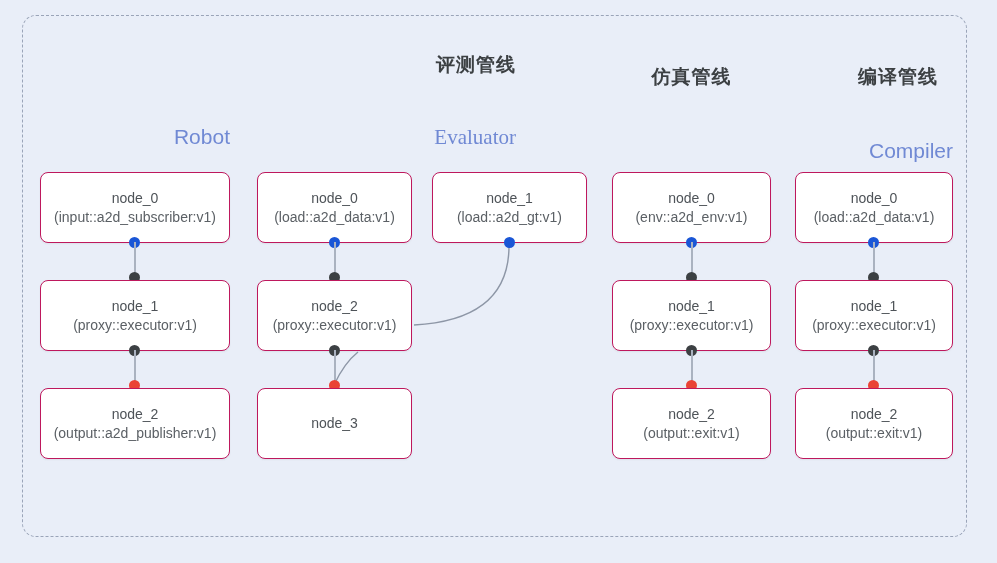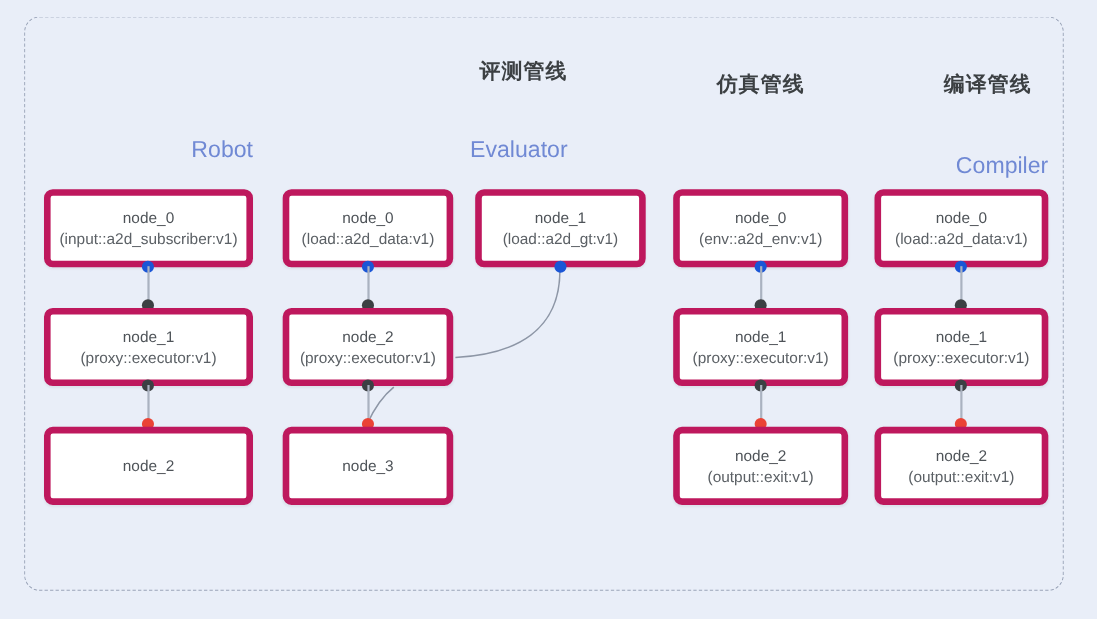--- a/index.html
+++ b/index.html
@@ -45,21 +45,21 @@
     text-align: right;
     font-size: 21px;
     color: #7089d4;
     white-space: nowrap;
     font-weight: 400;
   }
   .node {
     position: absolute;
     box-sizing: border-box;
     background: #ffffff;
-    border: 6px solid #be185d;
+    border: 1px solid #be185d;
     border-radius: 8px;
     display: flex;
     flex-direction: column;
     align-items: center;
     justify-content: center;
     box-shadow: 0 1px 2px rgba(60,64,67,0.07);
   }
   .node-title {
     font-size: 14px;
     color: #4e5358;
@@ -118,24 +118,25 @@
   <div class="node" style="left:40px; top:280px; width:190px; height:71px;">
     <span class="node-title">node_1</span>
     <span class="node-sub">(proxy::executor:v1)</span>
   </div>
   <div class="dot dot-dark" style="left:129px; top:345px;"></div>
   <div class="edge-line" style="left:134px; top:350px; height:38px;"></div>
   <div class="dot dot-red" style="left:129px; top:380px;"></div>
 
   <div class="node" style="left:40px; top:388px; width:190px; height:71px;">
     <span class="node-title">node_2</span>
+    <span class="node-sub">(output::a2d_publisher:v1)</span>
   </div>
 
   <div class="col-title" style="left:326px; top:52px; width:190px;text-align:right;">评测管线</div>
-  <div class="col-subtitle" style="left:326px; top:125px; width:190px;">Evaluator</div>
+  <div class="col-subtitle" style="left:326px; top:125px; width:190px;font-family:Liberation Serif, serif;">Evaluator</div>
 
   <div class="node" style="left:257px; top:172px; width:155px; height:71px;">
     <span class="node-title">node_0</span>
     <span class="node-sub">(load::a2d_data:v1)</span>
   </div>
   <div class="dot dot-blue" style="left:329px; top:237px;"></div>
   <div class="edge-line" style="left:334px; top:242px; height:38px;"></div>
   <div class="dot dot-dark" style="left:329px; top:272px;"></div>
 
   <div class="node" style="left:432px; top:172px; width:155px; height:71px;">

